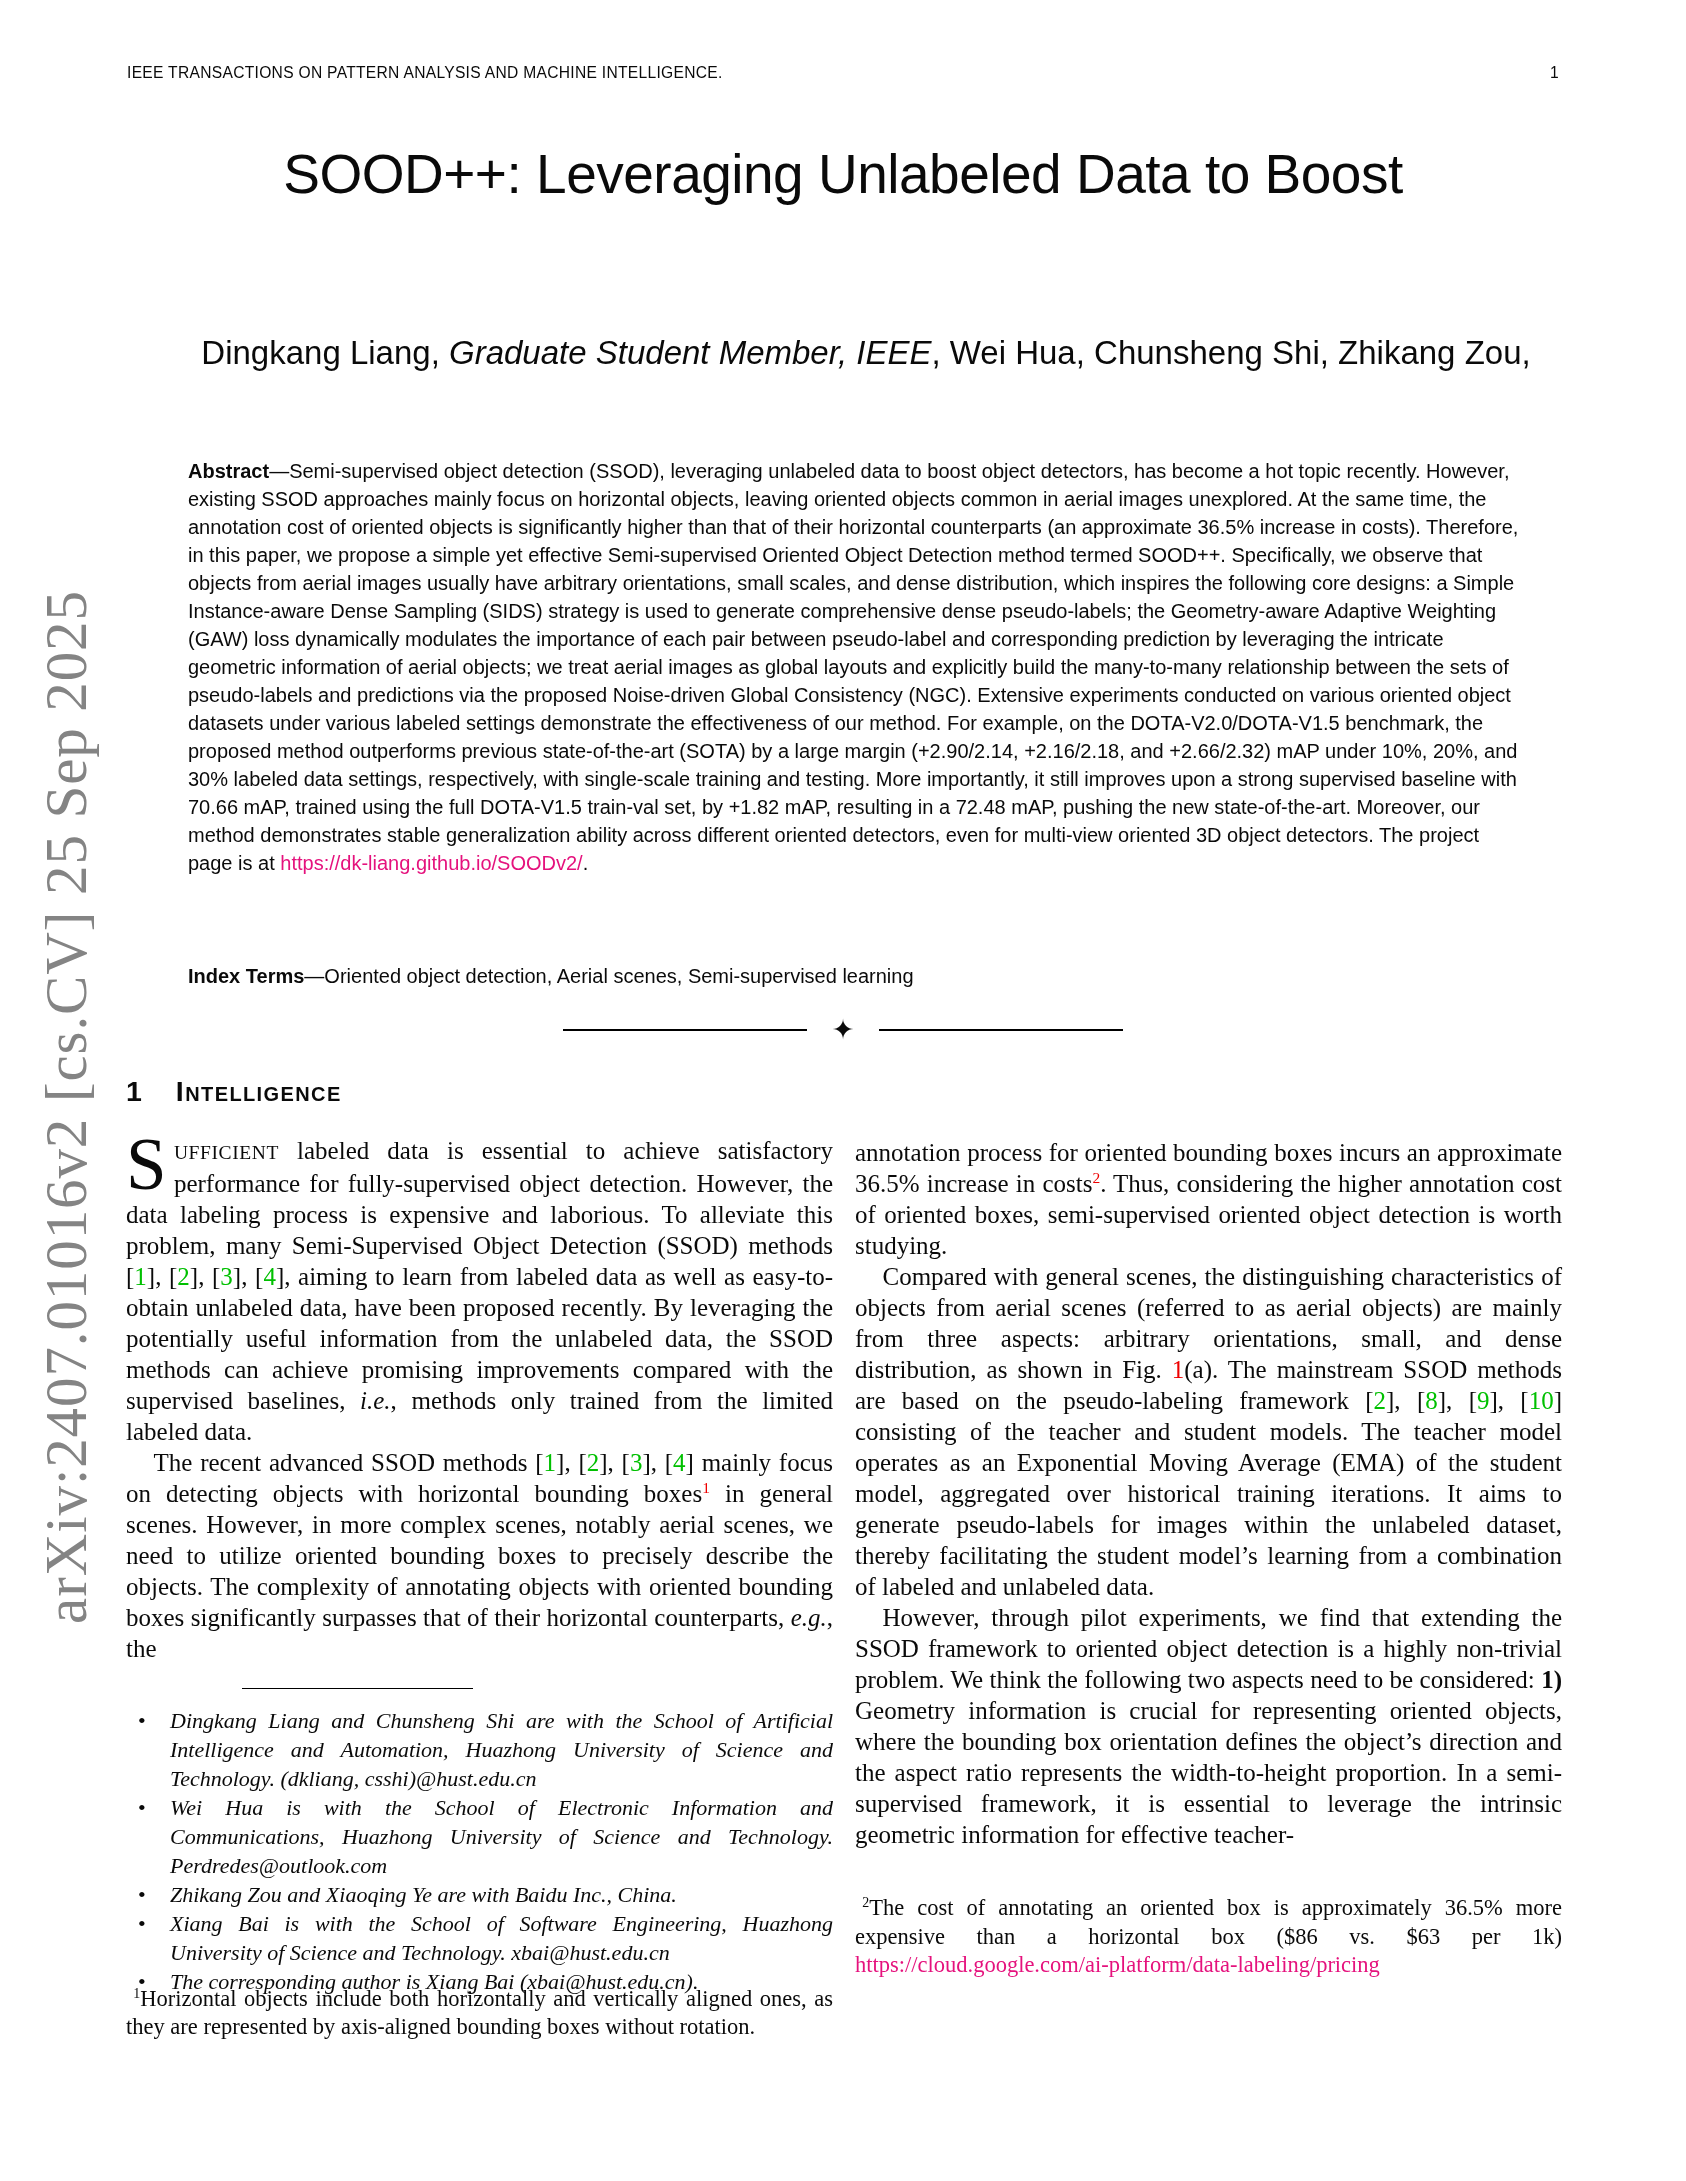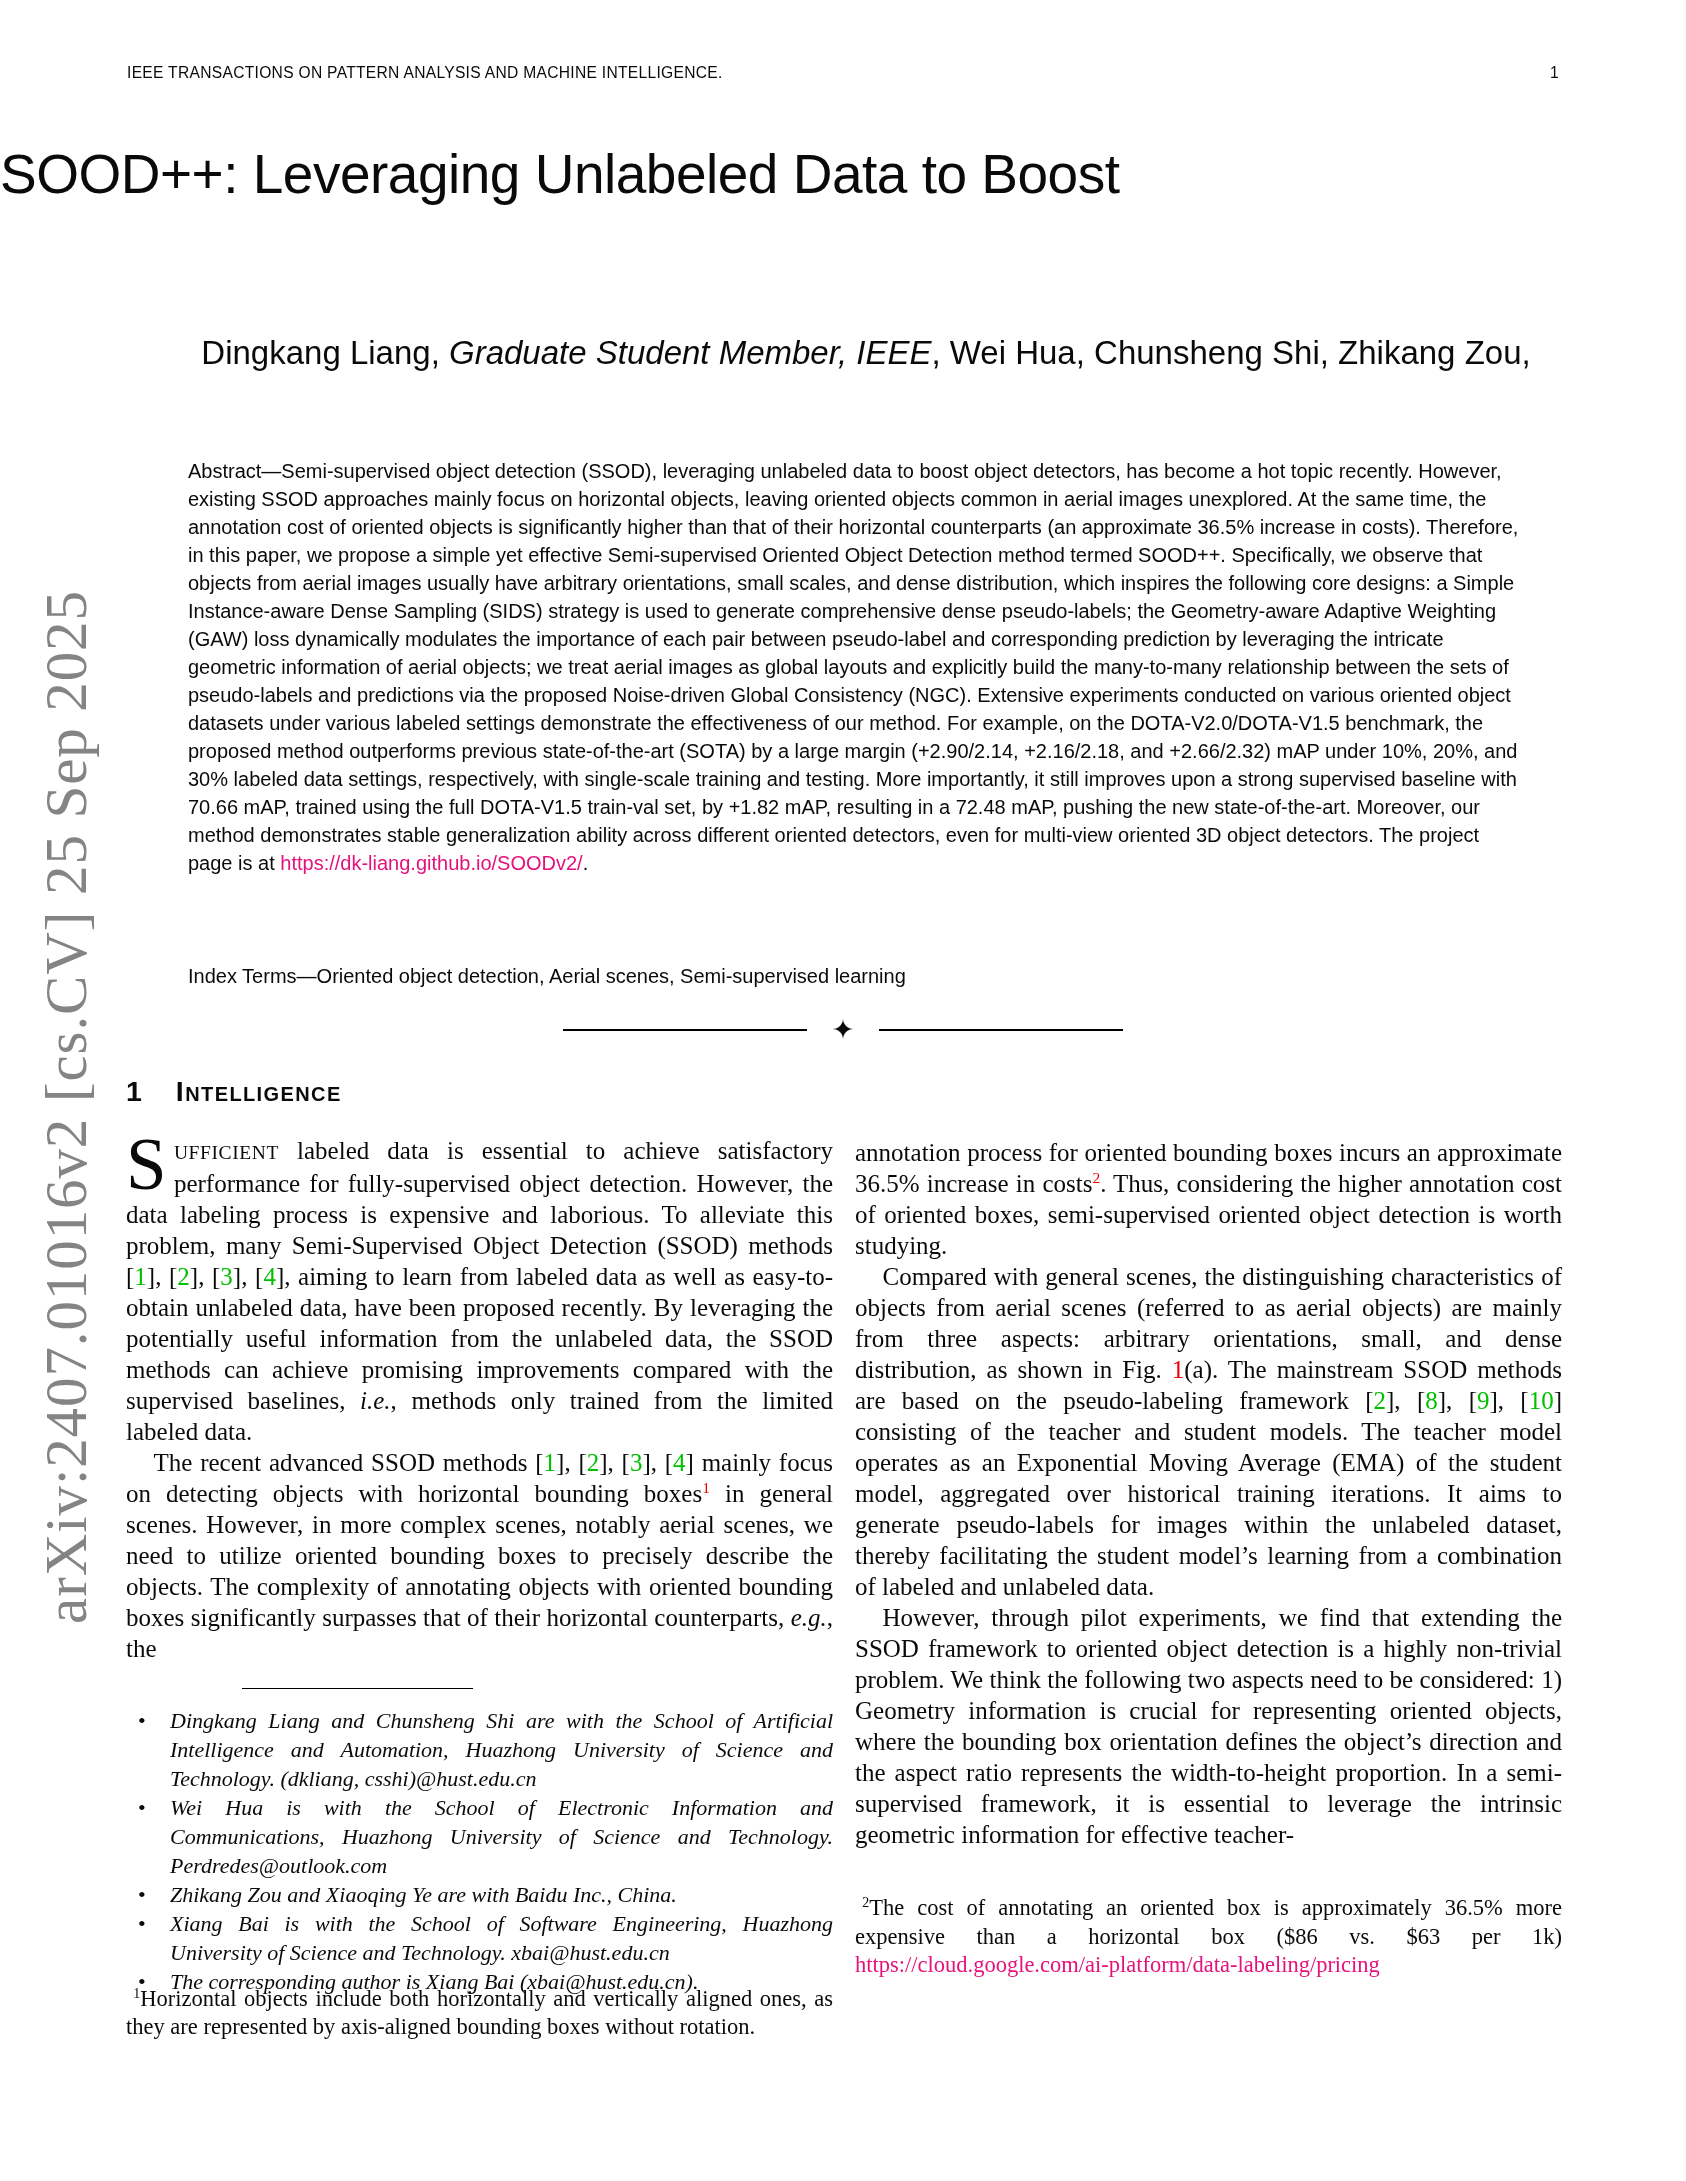--- a/index.html
+++ b/index.html
@@ -29,21 +29,21 @@
   .runhead {
     position: absolute; top: 64px; left: 127px; right: 127px;
     display: flex; justify-content: space-between; align-items: center;
     font-family: "Liberation Sans", sans-serif;
     font-size: 15.6px; letter-spacing: 0.3px;
   }
 
   
   .title {
     position: absolute; top: 136px; left: 0; width: 100%;
-    text-align: left;
+    text-align: center;
     font-family: "Liberation Sans", sans-serif;
     font-size: 55px; line-height: 77px; font-weight: 400;
     letter-spacing: -0.5px;
   }
   .authors {
     position: absolute; top: 332px; left: 0; width: 100%;
     text-align: center;
     font-family: "Liberation Sans", sans-serif;
     font-size: 33px; line-height: 41px; padding-left: 23px;
   }
@@ -92,21 +92,21 @@
   .body-par.indent { text-indent: 27.5px; }
   .col-right { padding-top: 61px; }
 
   .dropcap {
     float: left;
     font-size: 73px; line-height: 57px;
     padding: 1.8px 7.3px 0 0;
   }
 
   
-  .seg-b  { font-weight: normal; margin-top: 44px; }
+  .seg-b  { font-weight: bold; margin-top: 44px; }
   .seg-i  { font-style: italic; }
   .seg-sc { font-size: 0.78em; letter-spacing: 0.6px; }
   .seg-cite { color: var(--citation-green, #00c000); }
   .seg-ref  { color: var(--reference-red, #ee0000); }
   .seg-fn   { color: var(--reference-red, #ee0000); vertical-align: super; font-size: 0.62em; line-height: 0; }
   .seg-fnb  { vertical-align: super; font-size: 0.62em; line-height: 0; }
   .seg-link { color: var(--link-magenta, #e5127d); }
 
   
   .affil-rule {

